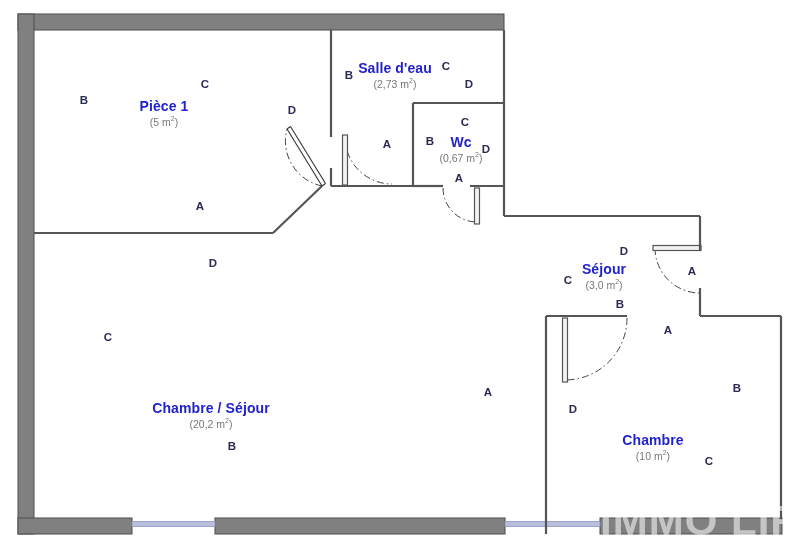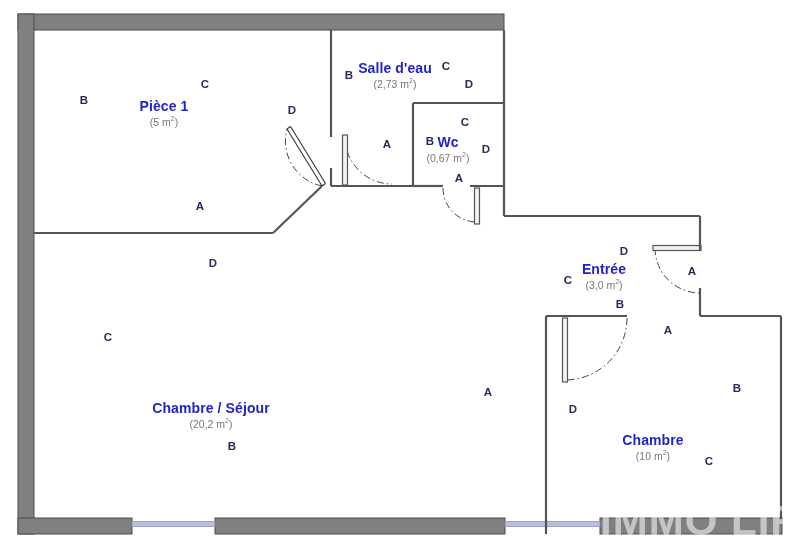--- a/index.html
+++ b/index.html
@@ -130,27 +130,27 @@
   <div class="room-label" style="left:164px;top:98px;transform:translate(-50%,0);">
     <span class="rl-name">Pièce 1</span>
     <span class="rl-area"><span>(5 m</span><sup>2</sup><span>)</span></span>
   </div>
 
   <div class="room-label" style="left:395px;top:60px;transform:translate(-50%,0);">
     <span class="rl-name">Salle d'eau</span>
     <span class="rl-area"><span>(2,73 m</span><sup>2</sup><span>)</span></span>
   </div>
 
-  <div class="room-label" style="left:448px;top:134px;transform:translate(-50%,0);">
+  <div class="room-label" style="left:461px;top:134px;transform:translate(-50%,0);">
     <span class="rl-name">Wc</span>
     <span class="rl-area"><span>(0,67 m</span><sup>2</sup><span>)</span></span>
   </div>
 
   <div class="room-label" style="left:604px;top:261px;transform:translate(-50%,0);">
-    <span class="rl-name">Entrée</span>
+    <span class="rl-name">Séjour</span>
     <span class="rl-area"><span>(3,0 m</span><sup>2</sup><span>)</span></span>
   </div>
 
   <div class="room-label" style="left:211px;top:400px;transform:translate(-50%,0);">
     <span class="rl-name">Chambre / Séjour</span>
     <span class="rl-area"><span>(20,2 m</span><sup>2</sup><span>)</span></span>
   </div>
 
   <div class="room-label" style="left:653px;top:432px;transform:translate(-50%,0);">
     <span class="rl-name">Chambre</span>

